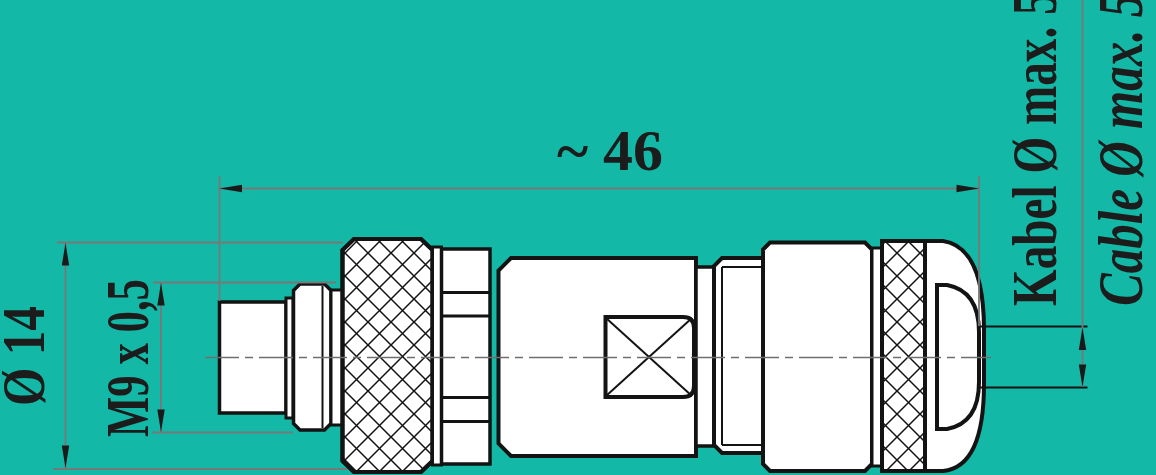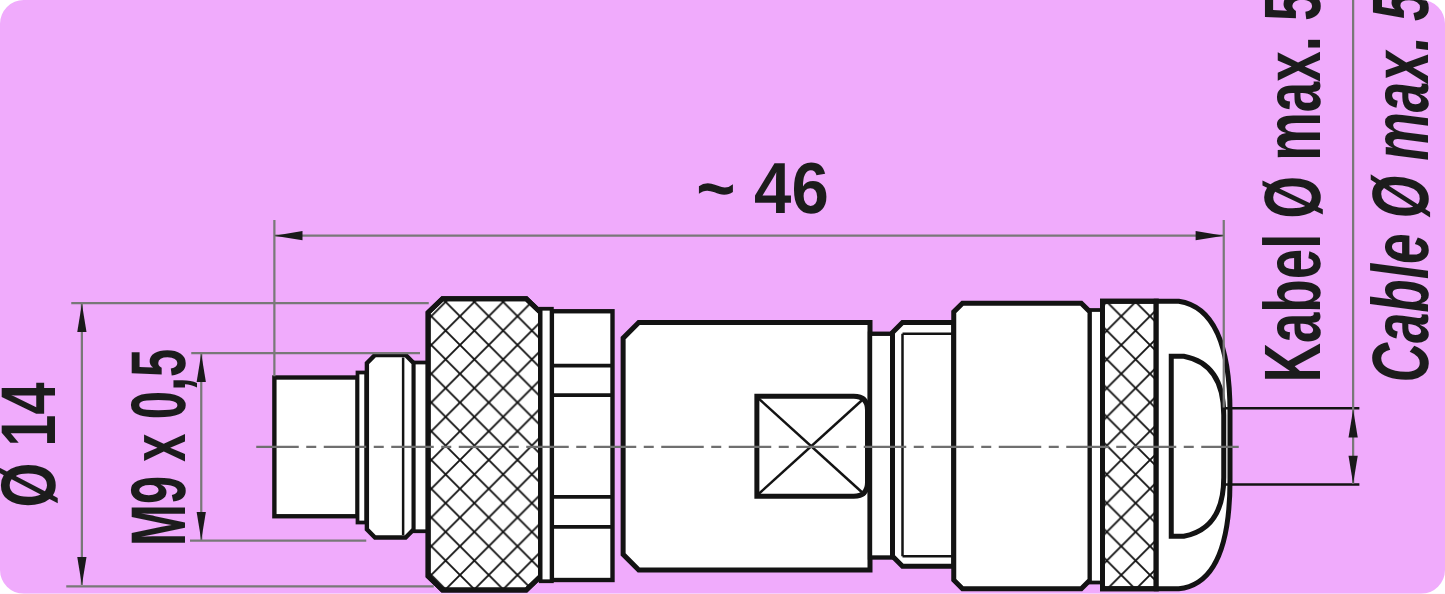--- a/index.html
+++ b/index.html
@@ -1,17 +1,17 @@
 <!DOCTYPE html>
 <html><head>
 <meta charset="utf-8">
 <style>
   html,body{margin:0;padding:0;background:#ffffff;}
-  #stage{position:relative;width:1156px;height:475px;background:#f0abfc;overflow:hidden;
-         font-family:Liberation Sans, sans-serif;border-radius:19px;}
+  #stage{position:relative;width:1156px;height:475px;background:#14b8a6;overflow:hidden;
+         font-family:Liberation Serif, serif;}
   svg{display:block;}
   
   .sw4{stroke-width:4;}
   .sw35{stroke-width:3.5;}
   .sw3{stroke-width:3;}
   .sw2{stroke-width:2;}
   .w{fill:#ffffff;}
   .nf{fill:none;}
   .dimline{stroke-width:1.8;fill:none;}
   .arrow{stroke:none;}

